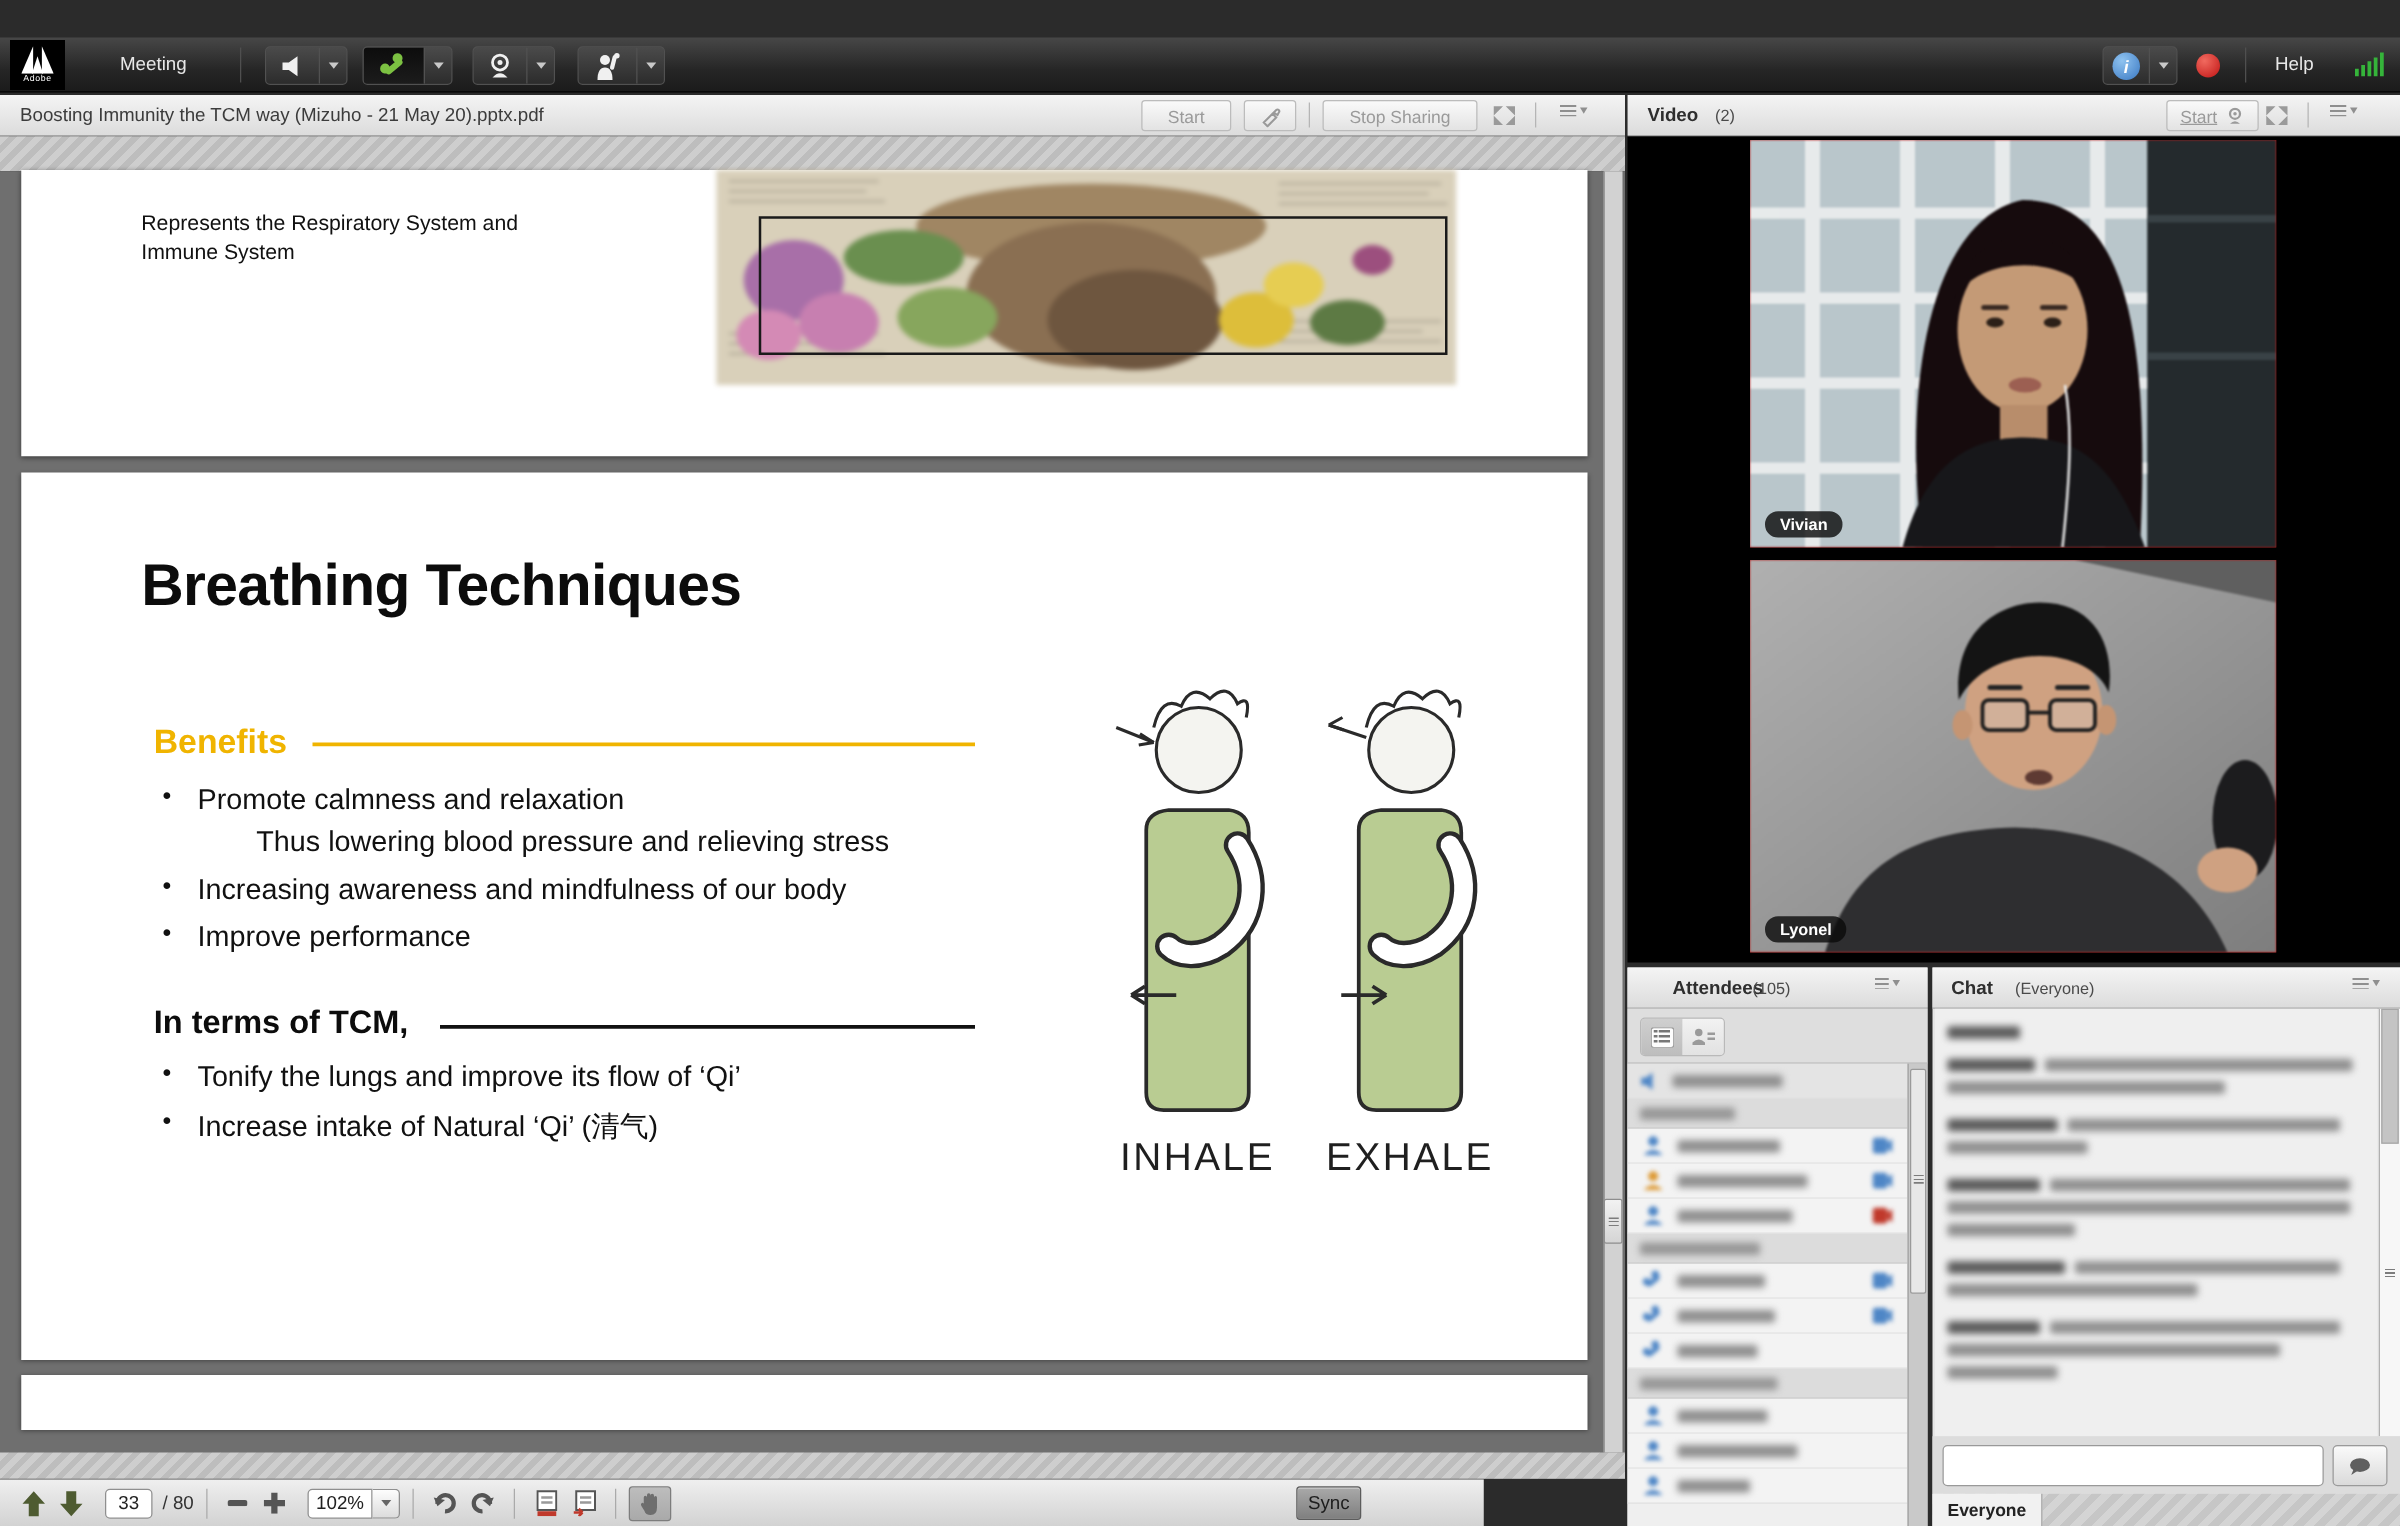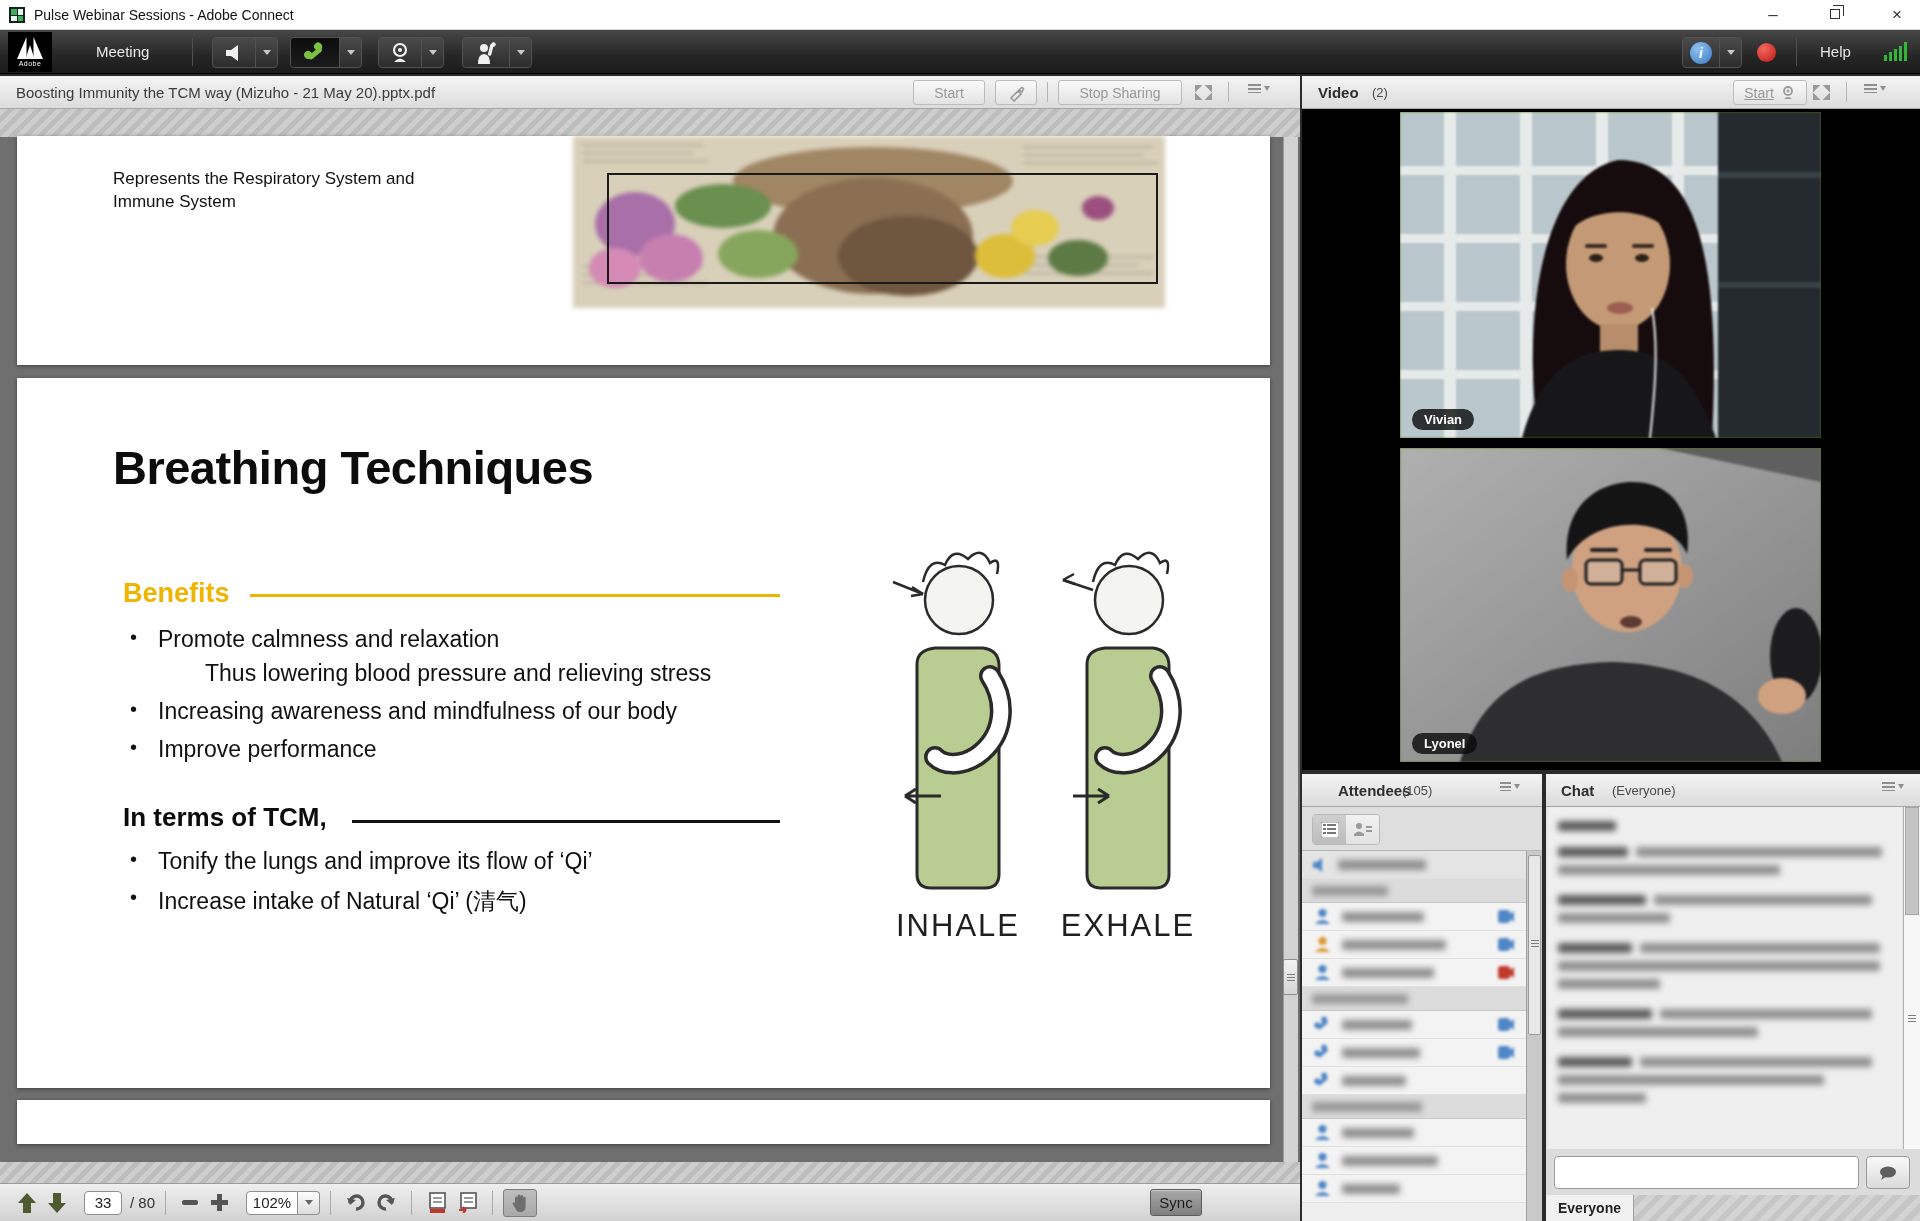--- a/index.html
+++ b/index.html
@@ -78,40 +78,40 @@
   .benefits { position:absolute; font-size:27px; font-weight:bold; color:#f0b400; }
   .gold-line { position:absolute; height:3px; background:#f0b400; }
   .black-line { position:absolute; height:3px; background:#111; }
   .bullet-row { position:absolute; font-size:23px; color:#111; }
   .bullet-row:before { content:"•"; position:absolute; left:-28px; top:0; font-size:20px; }
   .plain-row { position:absolute; font-size:23px; color:#111; }
   .tcm-head { position:absolute; font-size:26px; font-weight:bold; color:#0c0c0c; }
   .breath-label { position:absolute; width:150px; text-align:center; font-size:31px; color:#1f1f1f; letter-spacing:2px; }
 
   
-  .doc-toolbar { position:absolute; left:0; top:1183px; width:1300px; height:38px;
+  .doc-toolbar { position:absolute; left:0; top:1183px; width:1187px; height:38px;
                  background:linear-gradient(#efefef,#d2d2d2); border-top:1px solid #9c9c9c;
                  display:flex; align-items:center; }
   .tbtn { height:28px; display:flex; align-items:center; justify-content:center; border-radius:3px; }
   .t-div { width:1px; height:24px; background:#aaa; margin:0 10px; }
   .page-box { width:38px; height:24px; background:#fff; border:1px solid #8f8f8f; border-radius:4px;
               text-align:center; font-size:15px; color:#222; }
   .zoom-box { width:52px; height:24px; background:#fff; border:1px solid #8f8f8f; border-radius:4px 0 0 4px;
               font-size:15px; color:#222; display:flex; align-items:center; justify-content:center; }
   .zoom-dd { width:22px; height:24px; border:1px solid #8f8f8f; border-left:none; border-radius:0 4px 4px 0;
              background:linear-gradient(#fdfdfd,#dcdcdc); display:flex; align-items:center; justify-content:center; }
   .sync-btn { position:absolute; right:98px; top:5px; width:52px; height:27px;
               background:linear-gradient(#a9a9a9,#7f7f7f); border:1px solid #5c5c5c; border-radius:3px;
               color:#1d1d1d; font-size:15px; display:flex; align-items:center; justify-content:center;
               box-shadow:inset 0 1px 0 rgba(255,255,255,.4); }
   .hand-btn { background:linear-gradient(#bdbdbd,#a9a9a9); border:1px solid #7d7d7d; width:34px; }
 
   
   .video-pod-bg { position:absolute; left:1302px; top:76px; width:618px; height:694px; background:#000; }
-  .vtile { position:absolute; left:1400px; width:421px; overflow:hidden; background:#4d7c0f; }
+  .vtile { position:absolute; left:1400px; width:421px; overflow:hidden; background:#b91c1c; }
   .vname { position:absolute; left:12px; bottom:8px; background:rgba(10,10,10,.8); color:#fff;
            font-size:13px; font-weight:bold; padding:3px 12px; border-radius:11px; }
 
   .att-pod { position:absolute; left:1302px; top:774px; width:240px; height:447px; background:#e6e6e6; }
   .att-toolbar { position:absolute; left:0; top:33px; width:240px; height:44px; background:#dedede;
                  border-bottom:1px solid #b5b5b5; }
   .seg { position:absolute; left:10px; top:7px; display:flex; border:1px solid #b9b9b9; border-radius:4px; overflow:hidden; }
   .seg > div { width:33px; height:29px; display:flex; align-items:center; justify-content:center; }
   .seg .on { background:linear-gradient(#cfcfcf,#bdbdbd); }
   .seg .off { background:linear-gradient(#f2f2f2,#e2e2e2); }
@@ -139,34 +139,20 @@
                   border-right:1px solid #9e9e9e; font-size:14px; font-weight:bold; color:#222;
                   display:flex; align-items:center; justify-content:center; }
 
   .chat-line { position:relative; height:18px; }
 </style>
 </head>
 <body>
 
 <div class="app">
 
-  <div class="titlebar">
-    <div class="tb-icon">
-        <span></span>
-        <span></span>
-        <span></span>
-        <span></span>
-      </div>
-    <div class="tb-title">Pulse Webinar Sessions - Adobe Connect</div>
-    <div class="winbtn" style="left:1756px;">–</div>
-    <div class="winbtn" style="left:1818px;">
-        <span class="restore-box"></span>
-      </div>
-    <div class="winbtn" style="left:1880px;">×</div>
-  </div>
 
   <div class="menubar">
     <div class="adobe-logo">
       <svg width="26" height="22" viewBox="0 0 26 22">
         <polygon points="0,22 9.5,0 9.5,22" fill="#fff"></polygon>
         <polygon points="26,22 16.5,0 16.5,22" fill="#fff"></polygon>
         <polygon points="13,8 17.5,22 8.5,22" fill="#fff"></polygon>
       </svg>
       <span class="word">Adobe</span>
     </div>

